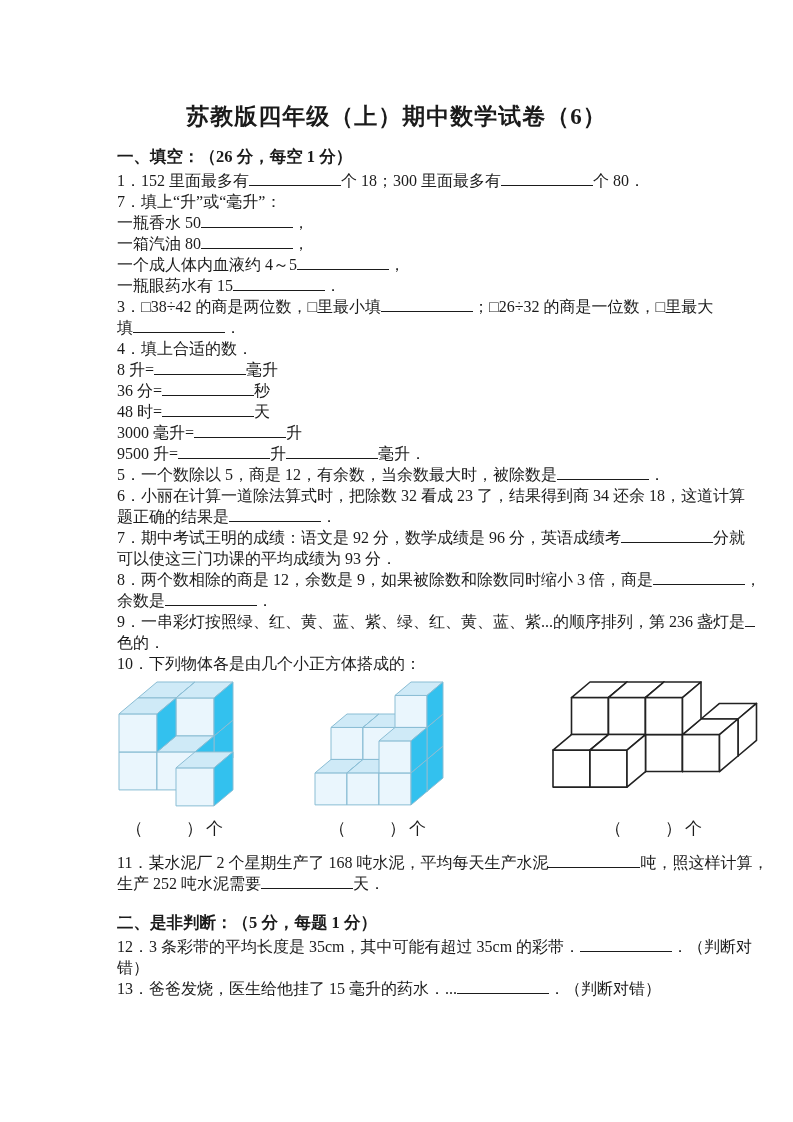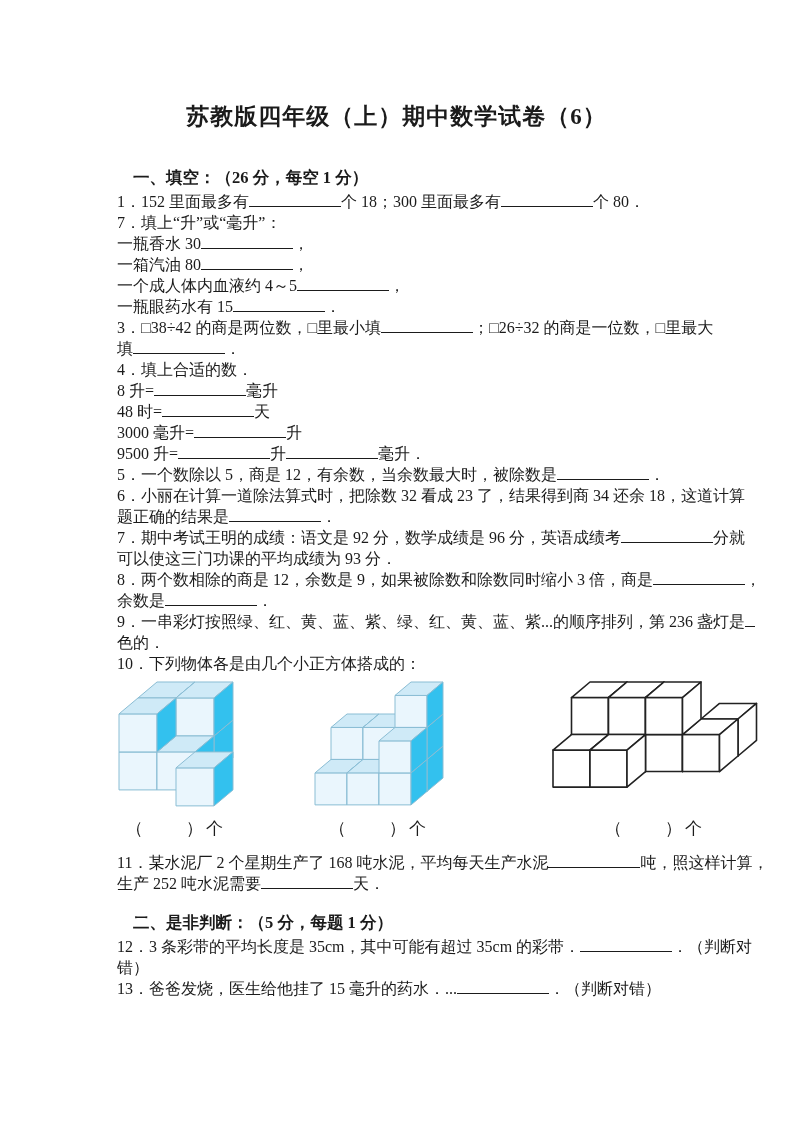--- a/index.html
+++ b/index.html
@@ -1,46 +1,47 @@
 <!DOCTYPE html>
 <html><head>
 <meta charset="utf-8">
 <style>
   html,body{margin:0;padding:0;background:#ffffff;}
   body{width:793px;height:1122px;font-family:"Liberation Serif","DejaVu Serif",serif;color:#1b1b1b;}
   .page{box-sizing:border-box;width:793px;height:1122px;padding:100px 40px 0 117px;overflow:hidden;background:#fff;}
-  .title{font-size:23px;font-weight:700;text-align:center;line-height:34px;margin:0 -40px 33px -117px;letter-spacing:1px;}
-  .heading{font-weight:700;font-size:16.5px;line-height:22px;margin:2px 0 2px 16px;}
+  .title{font-size:23px;font-weight:700;text-align:center;line-height:34px;margin:0 -40px 12px -117px;letter-spacing:1px;}
+  .heading{font-weight:700;font-size:16.5px;line-height:22px;margin:2px 0 2px 0;}
   .heading.gap{margin-top:18px;}
   .line{font-size:16px;line-height:21px;white-space:nowrap;}
   .blank{display:inline-block;height:14px;border-bottom:1.5px solid #1b1b1b;vertical-align:baseline;}
   .figrow{display:flex;align-items:flex-start;margin:6px 0 4px 0;height:168px;}
   .figbox{display:flex;flex-direction:column;height:160px;}
   .fig-gap-2{margin-left:78px;}
   .fig-gap-3{margin-left:106px;}
   .figlabel{margin-top:auto;font-size:17px;text-align:center;letter-spacing:3px;}
   svg{display:block;}
 </style>
 </head>
 <body>
 
 <div class="page">
   <div class="title">苏教版四年级（上）期中数学试卷（6）</div>
   <div id="doc-body">
       <div class="heading">一、填空：（26 分，每空 1 分）</div>
       <div class="line"><span>1．152 里面最多有</span><span class="blank" style="width: 92px;"></span><span>个 18；300 里面最多有</span><span class="blank" style="width: 92px;"></span><span>个 80．</span></div>
       <div class="line"><span>7．填上“升”或“毫升”：</span></div>
-      <div class="line"><span>一瓶香水 30</span><span class="blank" style="width: 92px;"></span><span>，</span></div>
+      <div class="line"><span>一瓶香水 50</span><span class="blank" style="width: 92px;"></span><span>，</span></div>
       <div class="line"><span>一箱汽油 80</span><span class="blank" style="width: 92px;"></span><span>，</span></div>
       <div class="line"><span>一个成人体内血液约 4～5</span><span class="blank" style="width: 92px;"></span><span>，</span></div>
       <div class="line"><span>一瓶眼药水有 15</span><span class="blank" style="width: 92px;"></span><span>．</span></div>
       <div class="line"><span>3．□38÷42 的商是两位数，□里最小填</span><span class="blank" style="width: 92px;"></span><span>；□26÷32 的商是一位数，□里最大</span></div>
       <div class="line"><span>填</span><span class="blank" style="width: 92px;"></span><span>．</span></div>
       <div class="line"><span>4．填上合适的数．</span></div>
       <div class="line"><span>8 升=</span><span class="blank" style="width: 92px;"></span><span>毫升</span></div>
+      <div class="line"><span>36 分=</span><span class="blank" style="width: 92px;"></span><span>秒</span></div>
       <div class="line"><span>48 时=</span><span class="blank" style="width: 92px;"></span><span>天</span></div>
       <div class="line"><span>3000 毫升=</span><span class="blank" style="width: 92px;"></span><span>升</span></div>
       <div class="line"><span>9500 升=</span><span class="blank" style="width: 92px;"></span><span>升</span><span class="blank" style="width: 92px;"></span><span>毫升．</span></div>
       <div class="line"><span>5．一个数除以 5，商是 12，有余数，当余数最大时，被除数是</span><span class="blank" style="width: 92px;"></span><span>．</span></div>
       <div class="line"><span>6．小丽在计算一道除法算式时，把除数 32 看成 23 了，结果得到商 34 还余 18，这道计算</span></div>
       <div class="line"><span>题正确的结果是</span><span class="blank" style="width: 92px;"></span><span>．</span></div>
       <div class="line"><span>7．期中考试王明的成绩：语文是 92 分，数学成绩是 96 分，英语成绩考</span><span class="blank" style="width: 92px;"></span><span>分就</span></div>
       <div class="line"><span>可以使这三门功课的平均成绩为 93 分．</span></div>
       <div class="line"><span>8．两个数相除的商是 12，余数是 9，如果被除数和除数同时缩小 3 倍，商是</span><span class="blank" style="width: 92px;"></span><span>，</span></div>
       <div class="line"><span>余数是</span><span class="blank" style="width: 92px;"></span><span>．</span></div>

